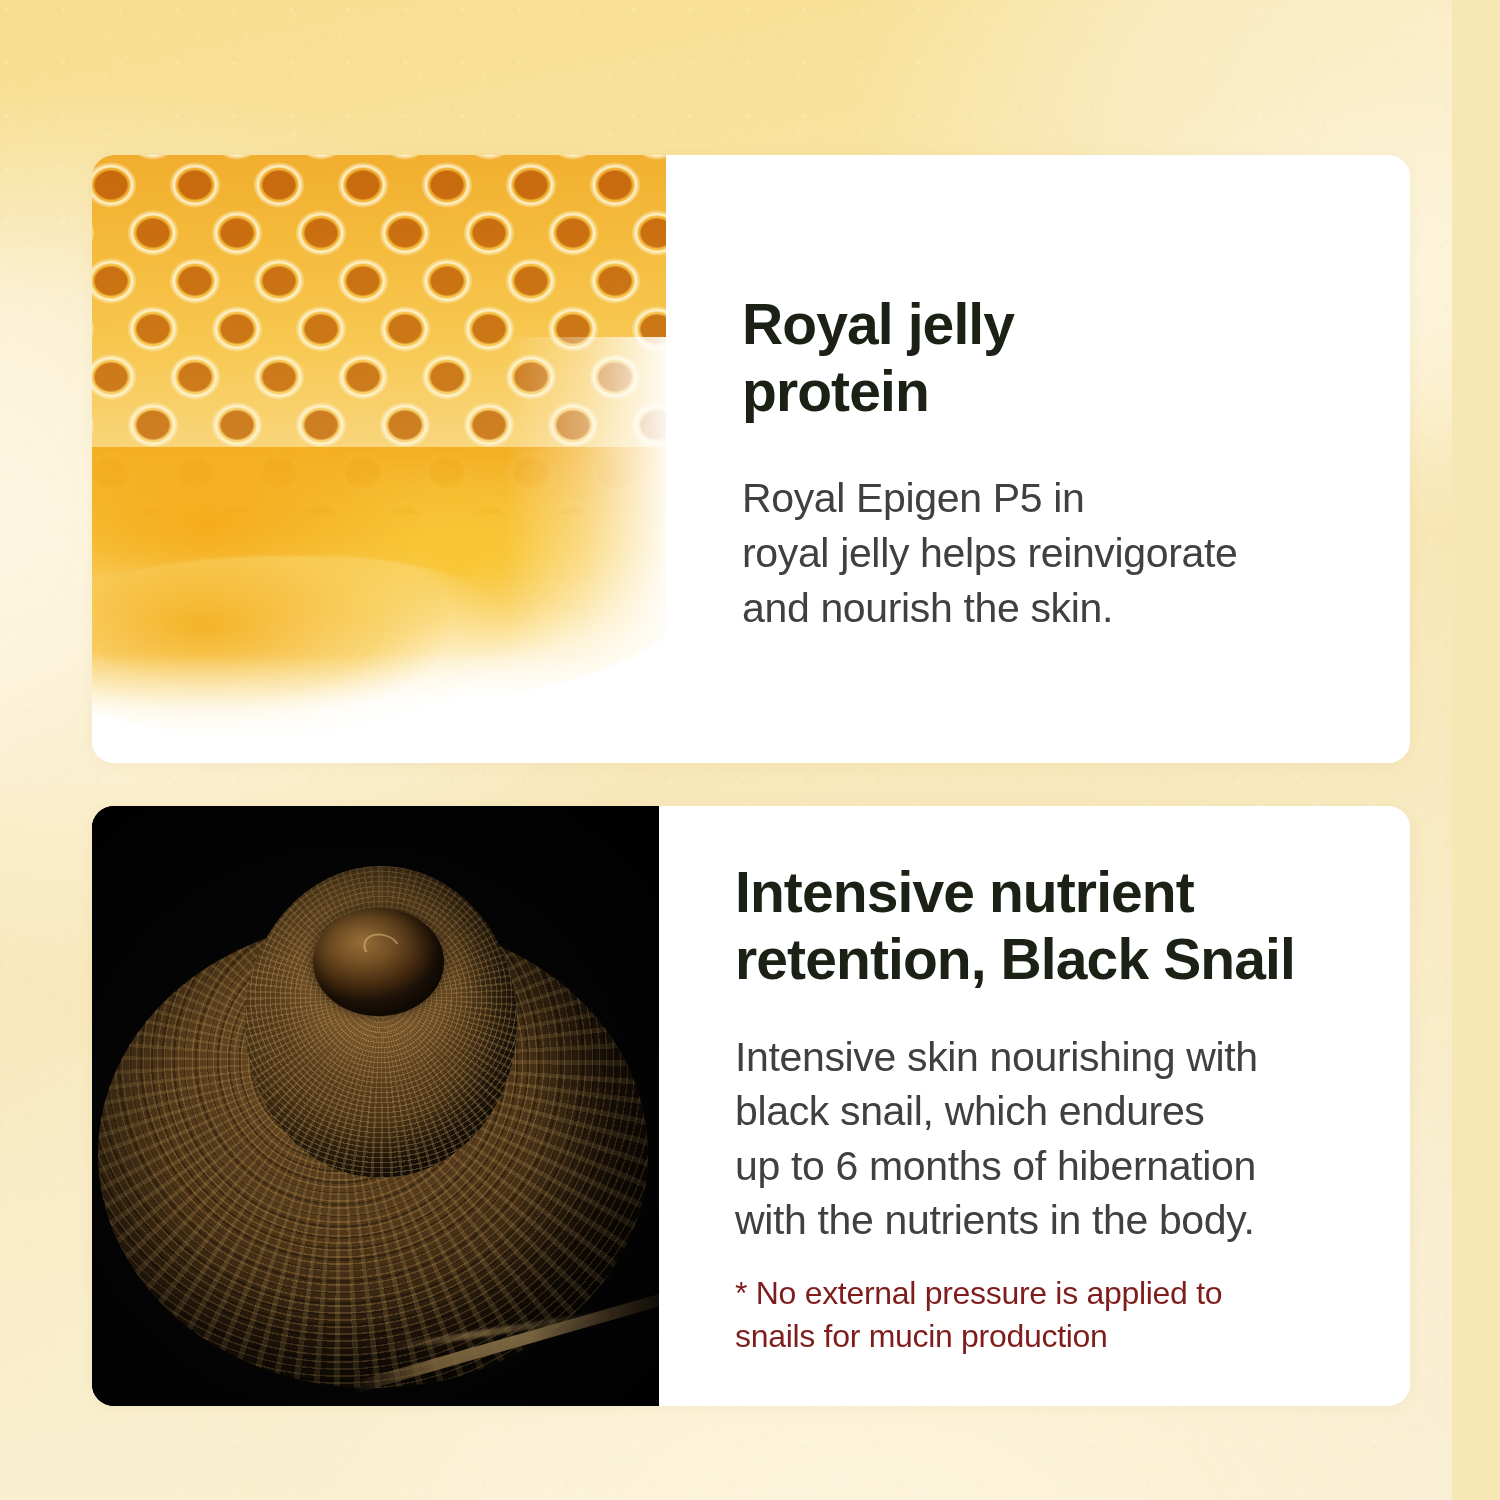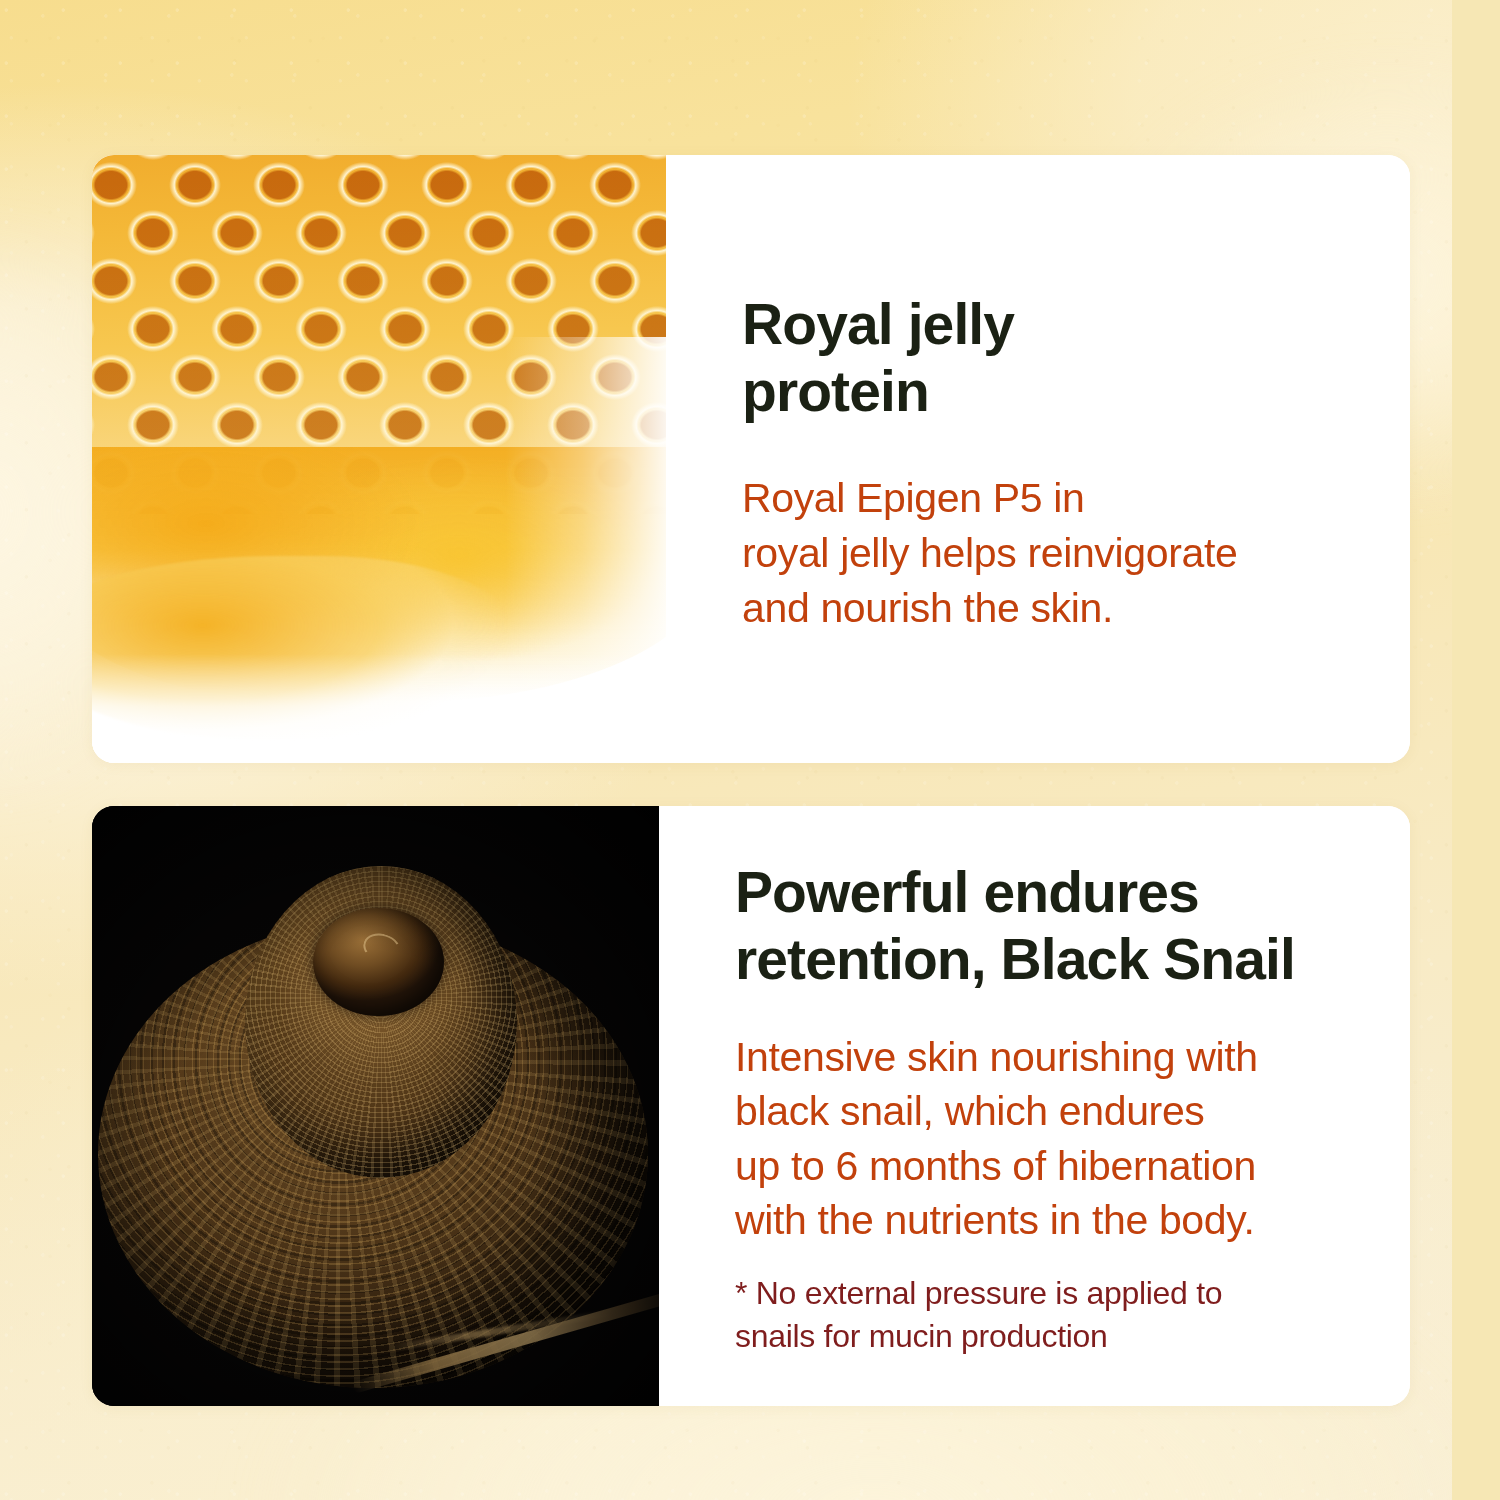--- a/index.html
+++ b/index.html
@@ -109,21 +109,21 @@
     color: #1B2114;
     white-space: pre-line;
     -webkit-font-smoothing: antialiased;
   }
   .card-text {
     margin: 0;
     font-size: 41px;
     line-height: 1.33;
     font-weight: 400;
     letter-spacing: -0.35px;
-    color: #c2410c;
+    color: #404040;
     white-space: pre-line;
   }
   #card-royal-jelly .card-text { margin-top: 46px; }
   #card-black-snail .card-text { margin-top: 36px; }
   .card-note {
     margin: 0;
     margin-top: 24px;
     font-size: 32px;
     line-height: 1.36;
     font-weight: 400;
@@ -323,21 +323,21 @@
           <div class="snail-whorl-rings"></div>
         </div>
         <div class="snail-apex"></div>
         <div class="snail-twig"></div>
         <div class="snail-twig2"></div>
         <div class="snail-vignette"></div>
       </div>
     </div>
 
     <div class="card-body">
-      <h2 class="card-heading">Powerful endures
+      <h2 class="card-heading">Intensive nutrient
 retention, Black Snail</h2>
       <p class="card-text">Intensive skin nourishing with
 black snail, which endures
 up to 6 months of hibernation
 with the nutrients in the body.</p>
       <p class="card-note">* No external pressure is applied to
 snails for mucin production</p>
     </div>
   </section>
 

